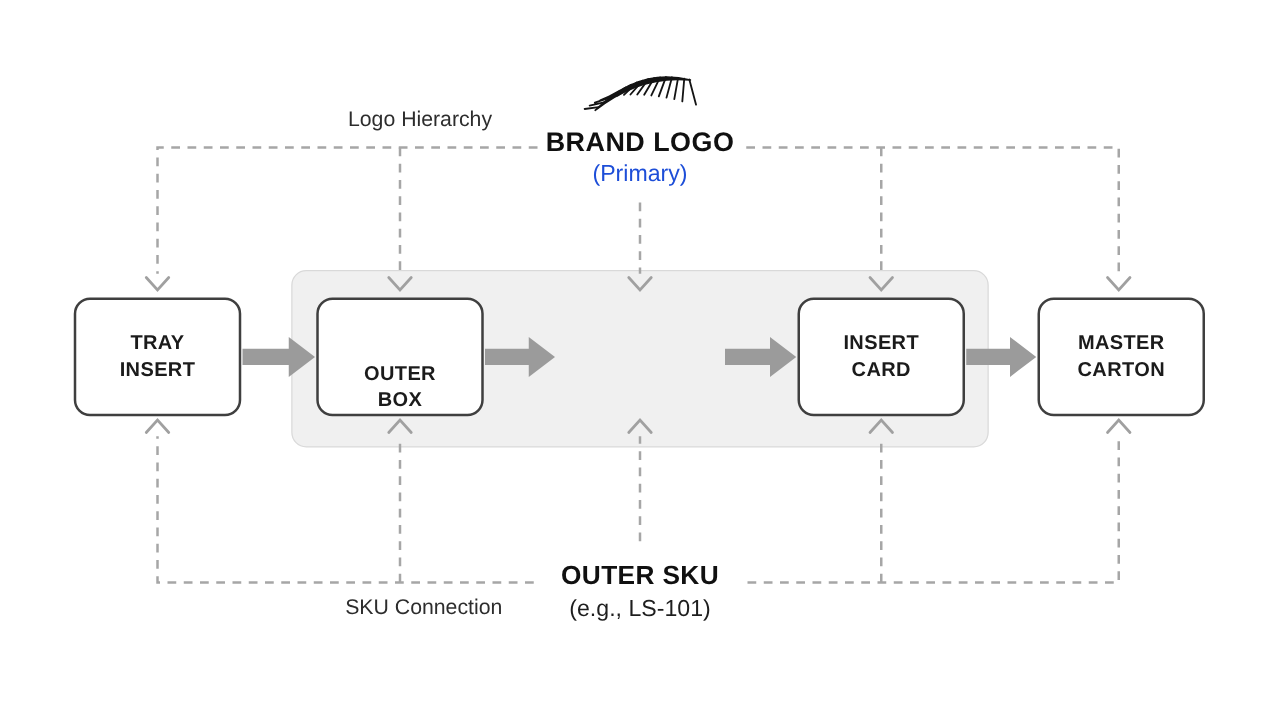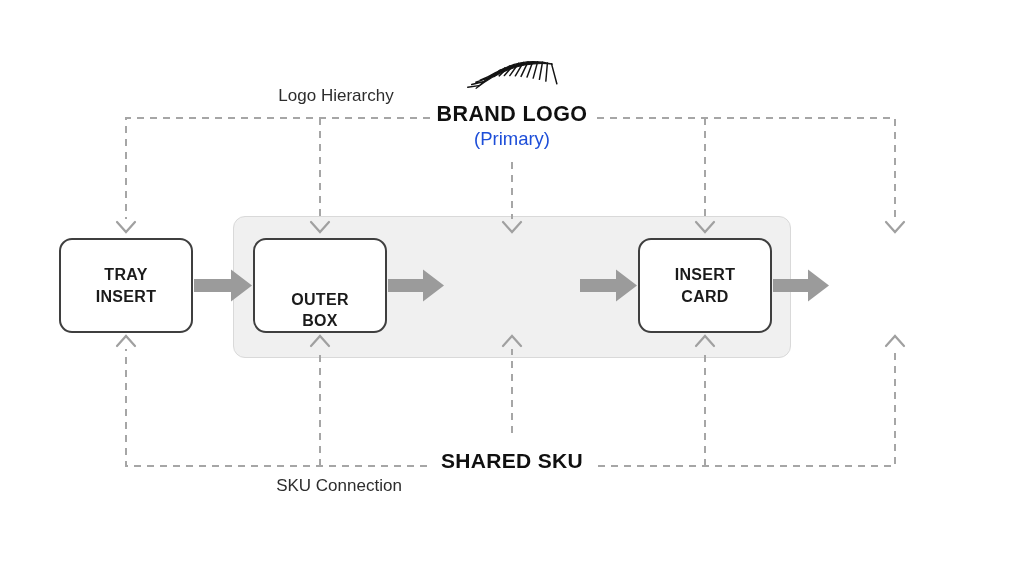--- a/index.html
+++ b/index.html
@@ -142,17 +142,22 @@
 INSERT</span>
   </div>
   <div class="node n2">
     <span class="node-label">OUTER
 BOX</span>
   </div>
   <div class="node n4">
     <span class="node-label">INSERT
 CARD</span>
   </div>
+  <div class="node n5">
+    <span class="node-label">MASTER
+CARTON</span>
+  </div>
 
-  <div class="txt sku-title">SHARED SKU</div>
+  <div class="txt sku-title">OUTER SKU</div>
+  <div class="txt sku-sub">(e.g., LS-101)</div>
   <div class="txt annot sku-connection">SKU Connection</div>
 
 </div>
 
 </body></html>

